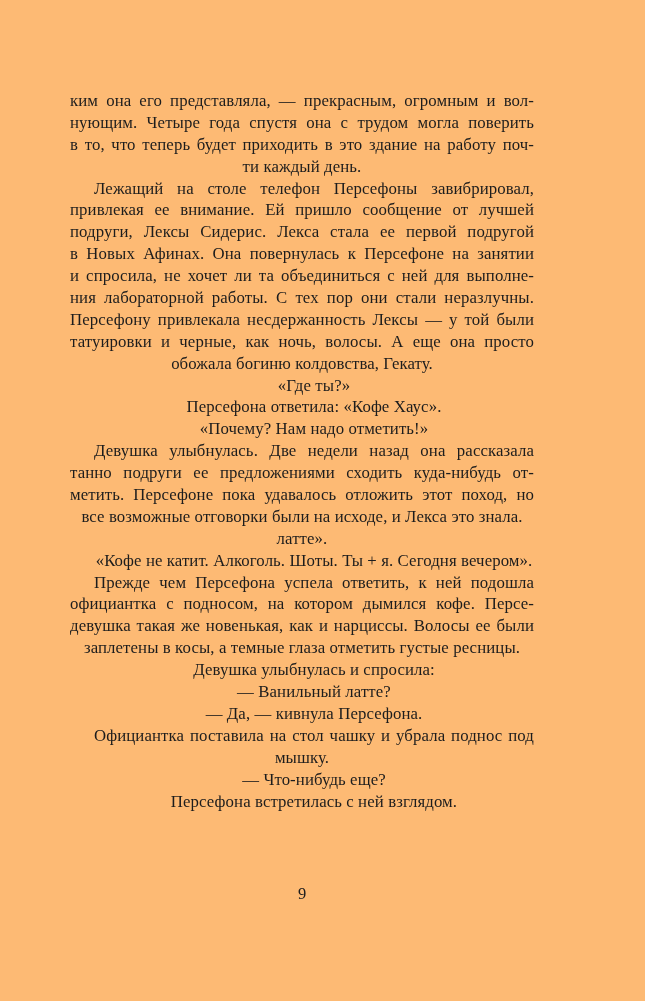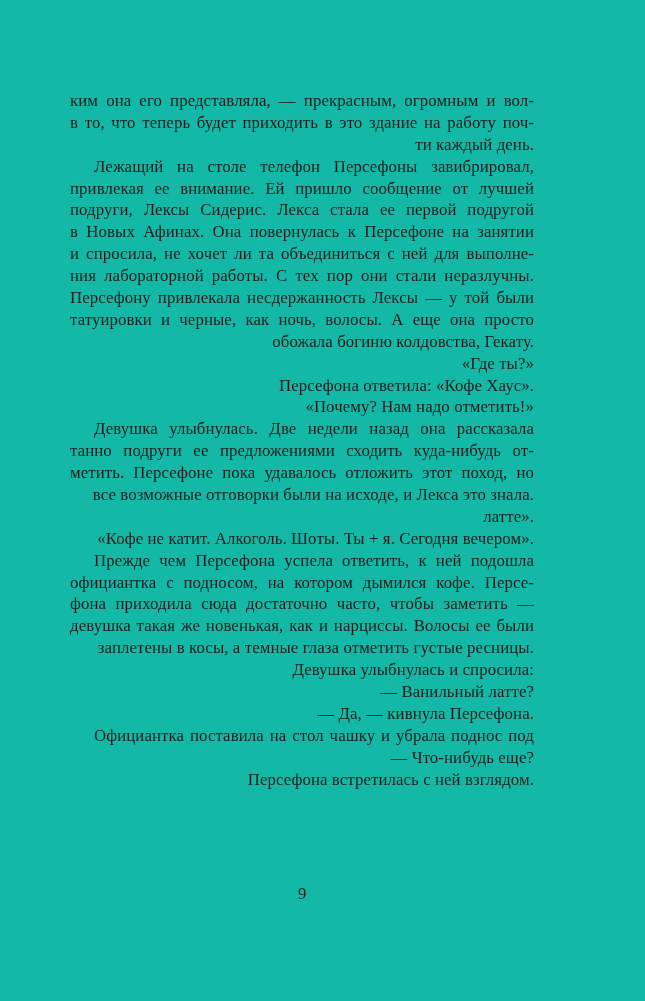--- a/index.html
+++ b/index.html
@@ -24,21 +24,21 @@
     position: absolute;
     left: 70px;
     top: 90px;
     width: 464px;
   }
   .line {
     font-size: 16.8px;
     line-height: 21.9px;
     height: 21.9px;
     color: #1d1d1d;
-    text-align: right;
+    text-align: center;
     white-space: normal;
     letter-spacing: 0.1px;
   }
   .line.just {
     text-align: justify;
     text-align-last: justify;
   }
   .line.indent {
     padding-left: 24px;
     font-family: Liberation Serif, serif;
@@ -49,23 +49,24 @@
     width: 464px;
     top: 884px;
     text-align: center;
     font-size: 16.5px;
     color: #1d1d1d;
   }
 </style>
 </head>
 <body style="background: rgb(254, 254, 254);">
 
-<div class="page" style="background: #14b8a6;">
+<div class="page" style="background: #fdba74;">
   <div class="text-block" id="text-block" style="color: rgb(29, 29, 29);">
       <div class="line just">ким она его представляла, — прекрасным, огромным и вол-</div>
+      <div class="line just">нующим. Четыре года спустя она с трудом могла поверить</div>
       <div class="line just">в то, что теперь будет приходить в это здание на работу поч-</div>
       <div class="line">ти каждый день.</div>
       <div class="line indent just">Лежащий на столе телефон Персефоны завибрировал,</div>
       <div class="line just">привлекая ее внимание. Ей пришло сообщение от лучшей</div>
       <div class="line just">подруги, Лексы Сидерис. Лекса стала ее первой подругой</div>
       <div class="line just">в Новых Афинах. Она повернулась к Персефоне на занятии</div>
       <div class="line just">и спросила, не хочет ли та объединиться с ней для выполне-</div>
       <div class="line just">ния лабораторной работы. С тех пор они стали неразлучны.</div>
       <div class="line just">Персефону привлекала несдержанность Лексы — у той были</div>
       <div class="line just">татуировки и черные, как ночь, волосы. А еще она просто</div>
@@ -74,24 +75,24 @@
       <div class="line indent">Персефона ответила: «Кофе Хаус».</div>
       <div class="line indent">«Почему? Нам надо отметить!»</div>
       <div class="line indent just">Девушка улыбнулась. Две недели назад она рассказала</div>
       <div class="line just">танно подруги ее предложениями сходить куда-нибудь от-</div>
       <div class="line just">метить. Персефоне пока удавалось отложить этот поход, но</div>
       <div class="line">все возможные отговорки были на исходе, и Лекса это знала.</div>
       <div class="line">латте».</div>
       <div class="line indent">«Кофе не катит. Алкоголь. Шоты. Ты + я. Сегодня вечером».</div>
       <div class="line indent just">Прежде чем Персефона успела ответить, к ней подошла</div>
       <div class="line just">официантка с подносом, на котором дымился кофе. Персе-</div>
-      <div class="line just">фона приходила сюда достаточно часто, чтобы заметить —</div>
       <div class="line just">девушка такая же новенькая, как и нарциссы. Волосы ее были</div>
       <div class="line">заплетены в косы, а темные глаза отметить густые ресницы.</div>
       <div class="line indent">Девушка улыбнулась и спросила:</div>
       <div class="line indent">— Ванильный латте?</div>
       <div class="line indent">— Да, — кивнула Персефона.</div>
       <div class="line indent just">Официантка поставила на стол чашку и убрала поднос под</div>
+      <div class="line">мышку.</div>
       <div class="line indent">— Что-нибудь еще?</div>
       <div class="line indent">Персефона встретилась с ней взглядом.</div>
     </div>
   <div class="page-number">9</div>
 </div>
 
 </body></html>

